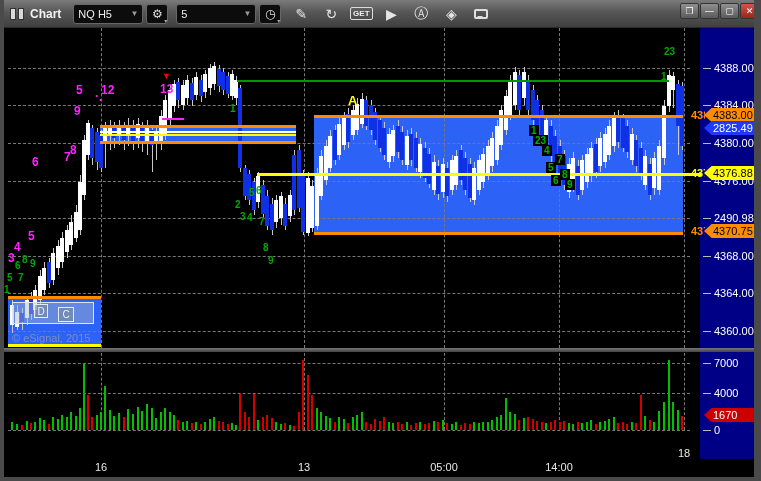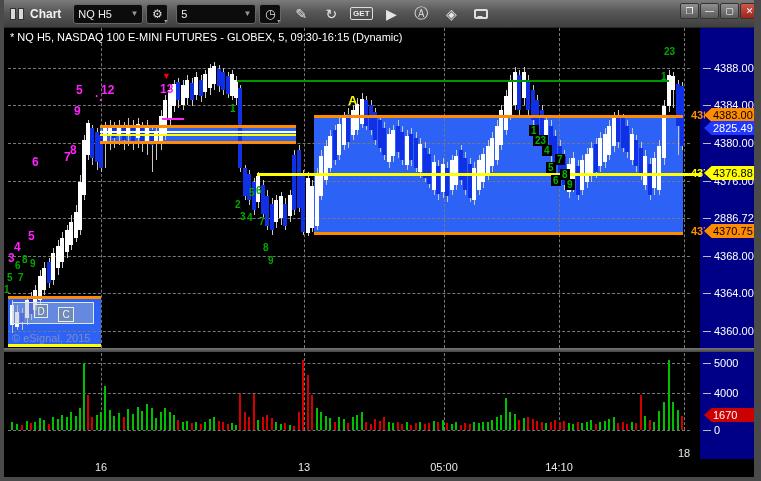--- a/index.html
+++ b/index.html
@@ -119,21 +119,20 @@
       <span class="bubble"></span>
     </div>
     <div class="win-ctrls">
         <div class="wc">❐</div>
         <div class="wc">—</div>
         <div class="wc">▢</div>
         <div class="wc close">✕</div>
       </div>
   </div>
 
-  <div class="chart-header">* NQ H5, NASDAQ 100 E-MINI FUTURES - GLOBEX, 5, 09:30-16:15 (Dynamic)</div>
 
   <div class="axis-strip"></div>
 
   <div class="separator"></div>
 
   <div class="layer" id="chart-layer">
       <div class="zone" style="left: 4px; top: 298px; width: 93px; height: 47px; background: rgb(44, 99, 246);"></div>
       <div class="zone" style="left: 96px; top: 128px; width: 196px; height: 13px; background: rgb(44, 99, 246);"></div>
       <div class="zone" style="left: 310px; top: 118px; width: 369px; height: 114px; background: rgb(44, 99, 246);"></div>
       <div class="gridh" style="left: 4px; top: 68px; width: 682px;"></div>
@@ -620,29 +619,29 @@
       <div class="vbar" style="left: 677px; top: 416px; height: 14px; background: rgb(212, 0, 0);"></div>
       <div class="tickdash" style="top: 68px;"></div>
       <div class="tick" style="top: 62px;">4388.00</div>
       <div class="tickdash" style="top: 105px;"></div>
       <div class="tick" style="top: 99px;">4384.00</div>
       <div class="tickdash" style="top: 143px;"></div>
       <div class="tick" style="top: 137px;">4380.00</div>
       <div class="tickdash" style="top: 181px;"></div>
       <div class="tick" style="top: 175px;">4376.00</div>
       <div class="tickdash" style="top: 218px;"></div>
-      <div class="tick" style="top: 212px;">2886.72</div>
+      <div class="tick" style="top: 212px;">2490.98</div>
       <div class="tickdash" style="top: 256px;"></div>
       <div class="tick" style="top: 250px;">4368.00</div>
       <div class="tickdash" style="top: 293px;"></div>
       <div class="tick" style="top: 287px;">4364.00</div>
       <div class="tickdash" style="top: 331px;"></div>
       <div class="tick" style="top: 325px;">4360.00</div>
       <div class="tickdash" style="top: 363px;"></div>
-      <div class="tick" style="top: 357px;">5000</div>
+      <div class="tick" style="top: 357px;">7000</div>
       <div class="tickdash" style="top: 393px;"></div>
       <div class="tick" style="top: 387px;">4000</div>
       <div class="tickdash" style="top: 430px;"></div>
       <div class="tick" style="top: 424px;">0</div>
       <div class="tag" style="top: 108px; background: rgb(255, 140, 0); color: rgb(0, 0, 0);">4383.00</div>
       <div class="tag" style="top: 121px; background: rgb(32, 56, 255); color: rgb(255, 255, 255);">2825.49</div>
       <div class="tag" style="top: 166px; background: rgb(255, 255, 0); color: rgb(0, 0, 0);">4376.88</div>
       <div class="tag" style="top: 224px; background: rgb(255, 140, 0); color: rgb(0, 0, 0);">4370.75</div>
       <div class="tag" style="top: 408px; background: rgb(204, 0, 0); color: rgb(255, 255, 255);">1670</div>
       <div class="ann m" style="left: 72px; top: 83px;">5</div>
@@ -691,17 +690,17 @@
       <div class="dcbox" style="left: 8px; top: 302px; width: 82px; height: 22px;"></div>
       <div class="dcchip" style="left: 30px; top: 304px; width: 14px; height: 14px;">D</div>
       <div class="dcchip" style="left: 54px; top: 307px; width: 16px; height: 15px;">C</div>
     </div>
 
 
   <div class="layer" id="time-layer" style="z-index:27;pointer-events:none">
       <div class="tlabel" style="left: 97px; top: 461px;">16</div>
       <div class="tlabel" style="left: 300px; top: 461px;">13</div>
       <div class="tlabel" style="left: 440px; top: 461px;">05:00</div>
-      <div class="tlabel" style="left: 555px; top: 461px;">14:10</div>
+      <div class="tlabel" style="left: 555px; top: 461px;">14:00</div>
       <div class="tlabel" style="left: 680px; top: 447px;">18</div>
     </div>
 
 </div>
 
 </body></html>

